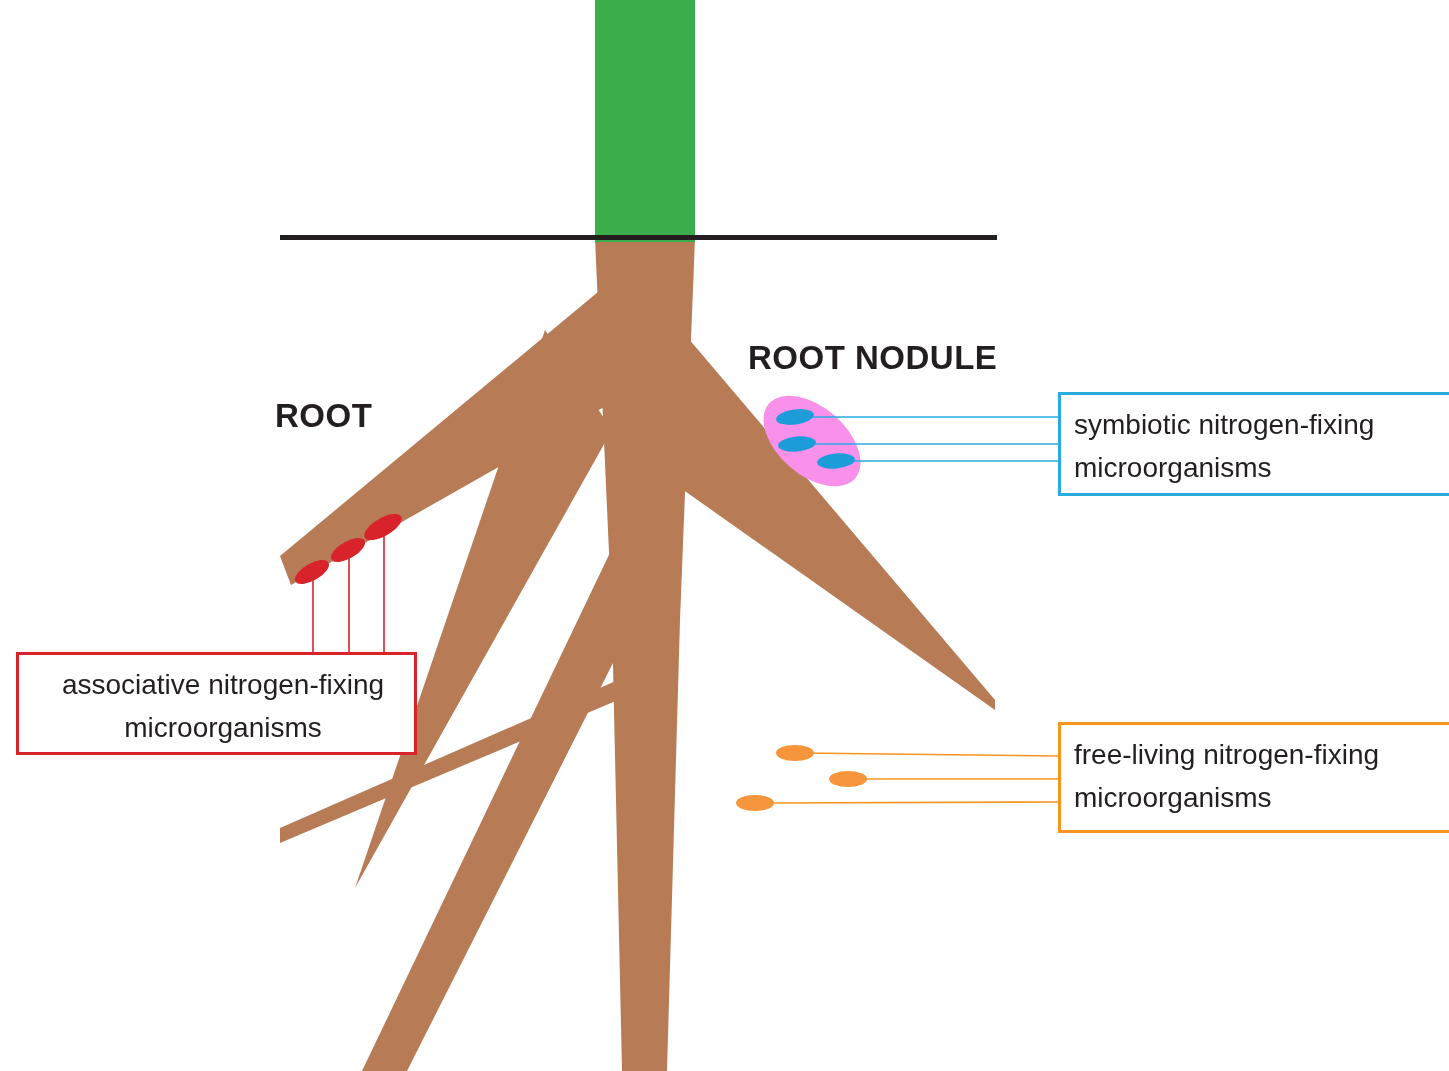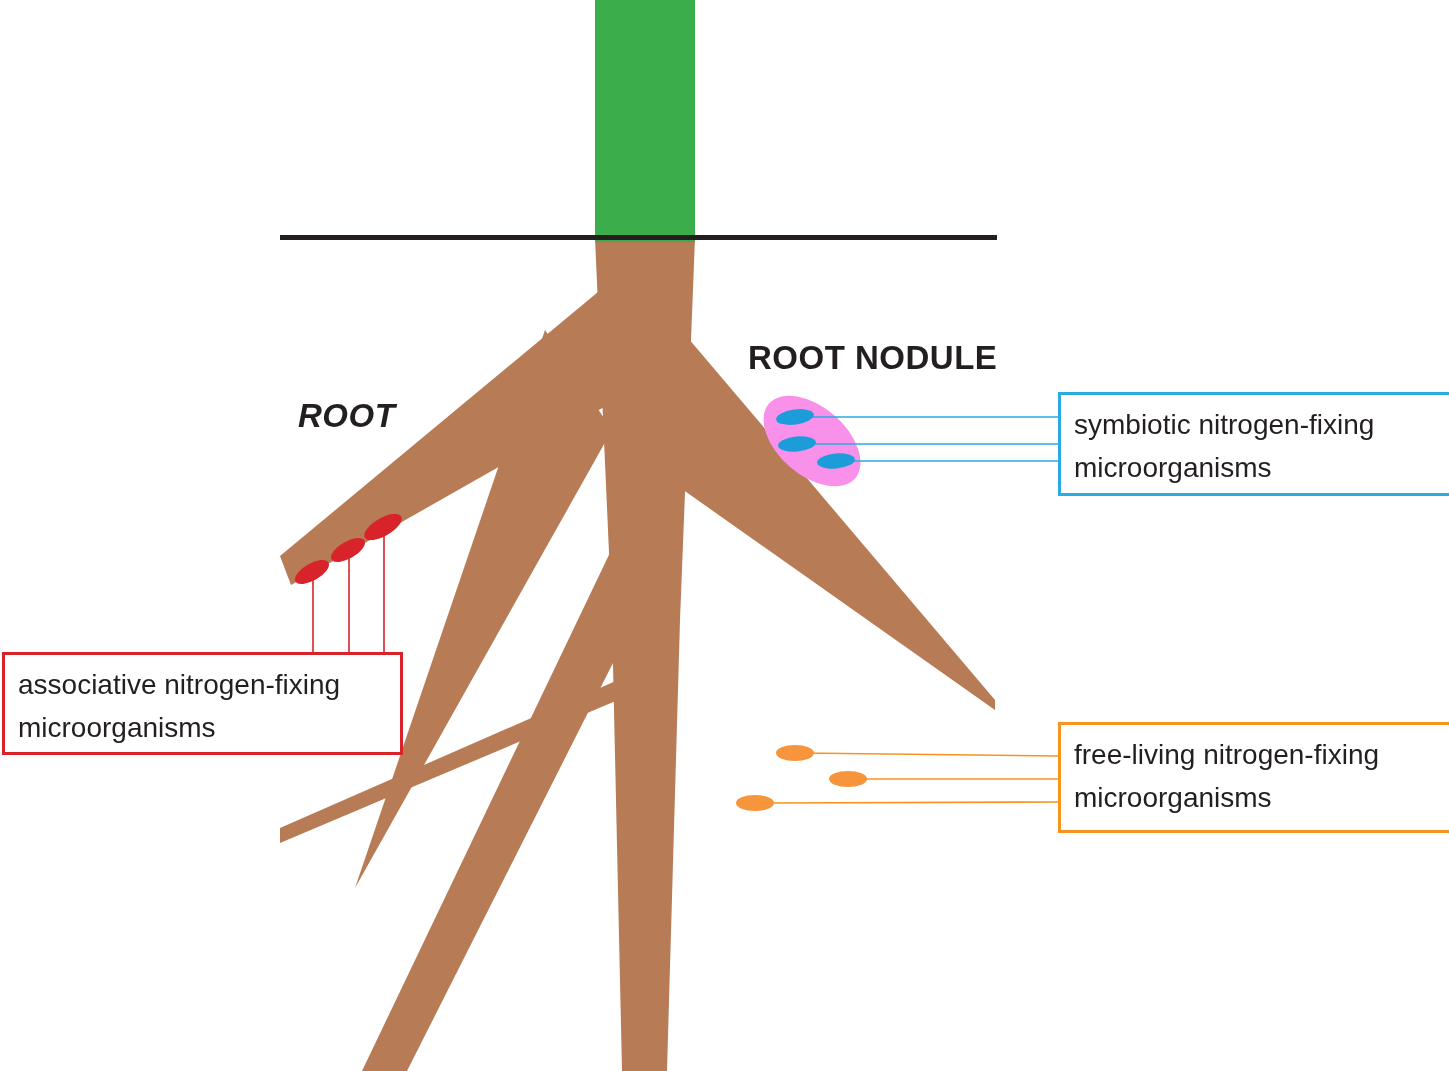--- a/index.html
+++ b/index.html
@@ -13,34 +13,34 @@
   .stage svg{position:absolute;left:0;top:0;}
   .heading{
     position:absolute;
     font-weight:700;
     font-size:33px;
     color:#231F20;
     letter-spacing:0.5px;
     white-space:nowrap;
     margin-top:25px;
   }
-  #root-label{left:298px;top:372px;font-style:italic;}
+  #root-label{left:275px;top:372px;}
   #root-nodule-label{left:748px;top:314px;}
   .callout{
     position:absolute;
     width:382px;
     box-sizing:content-box;
     border:3px solid #000;
     background:#ffffff;
     color:#231F20;
     font-size:28px;
     line-height:43px;
     padding:8px 0 0 13px;
   }
-  #assoc-box{left:2px;top:652px;height:89px;}
+  #assoc-box{left:16px;top:652px;height:89px;text-align:center;}
   #symb-box{left:1058px;top:392px;height:90px;}
   #free-box{left:1058px;top:722px;height:97px;}
   .callout div{white-space:nowrap;}
 </style>
 </head>
 <body>
 
 <div class="stage">
 
   <svg width="1449" height="1071" viewBox="0 0 1449 1071">

